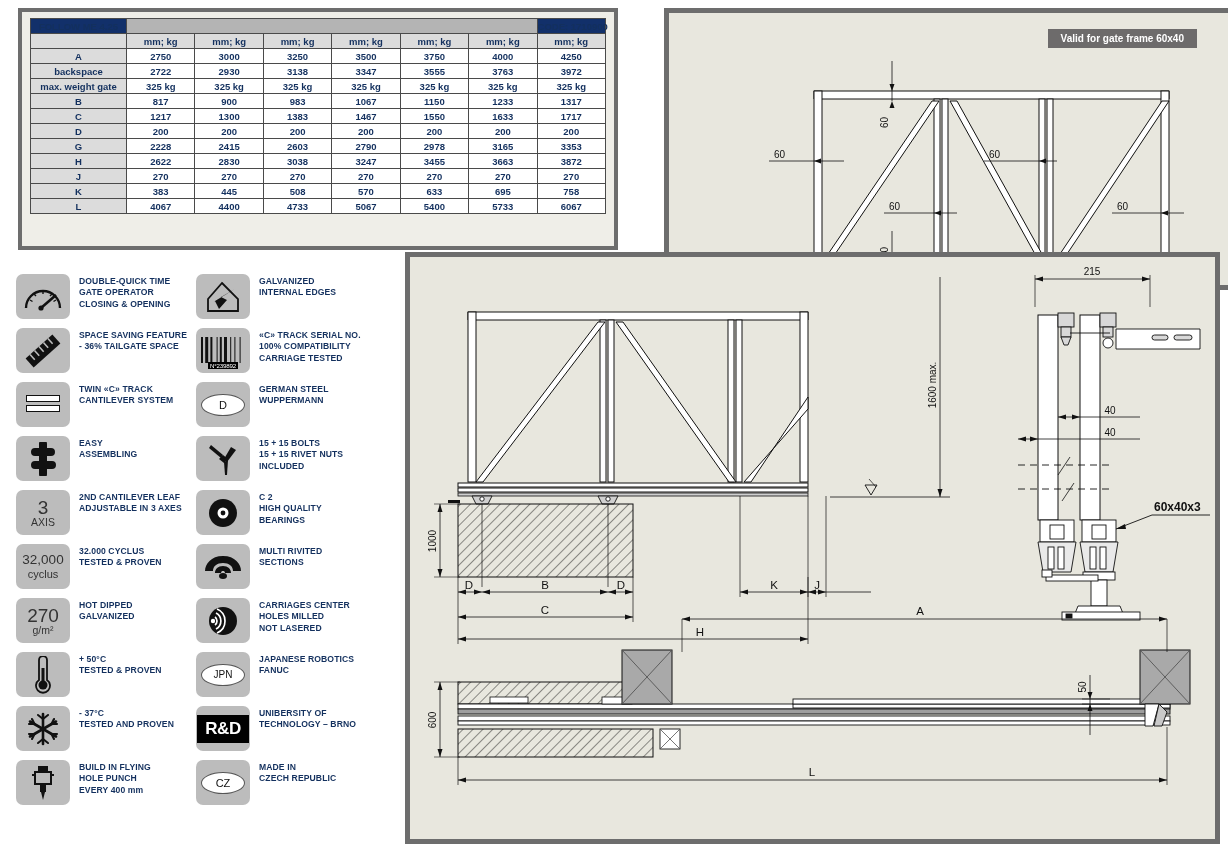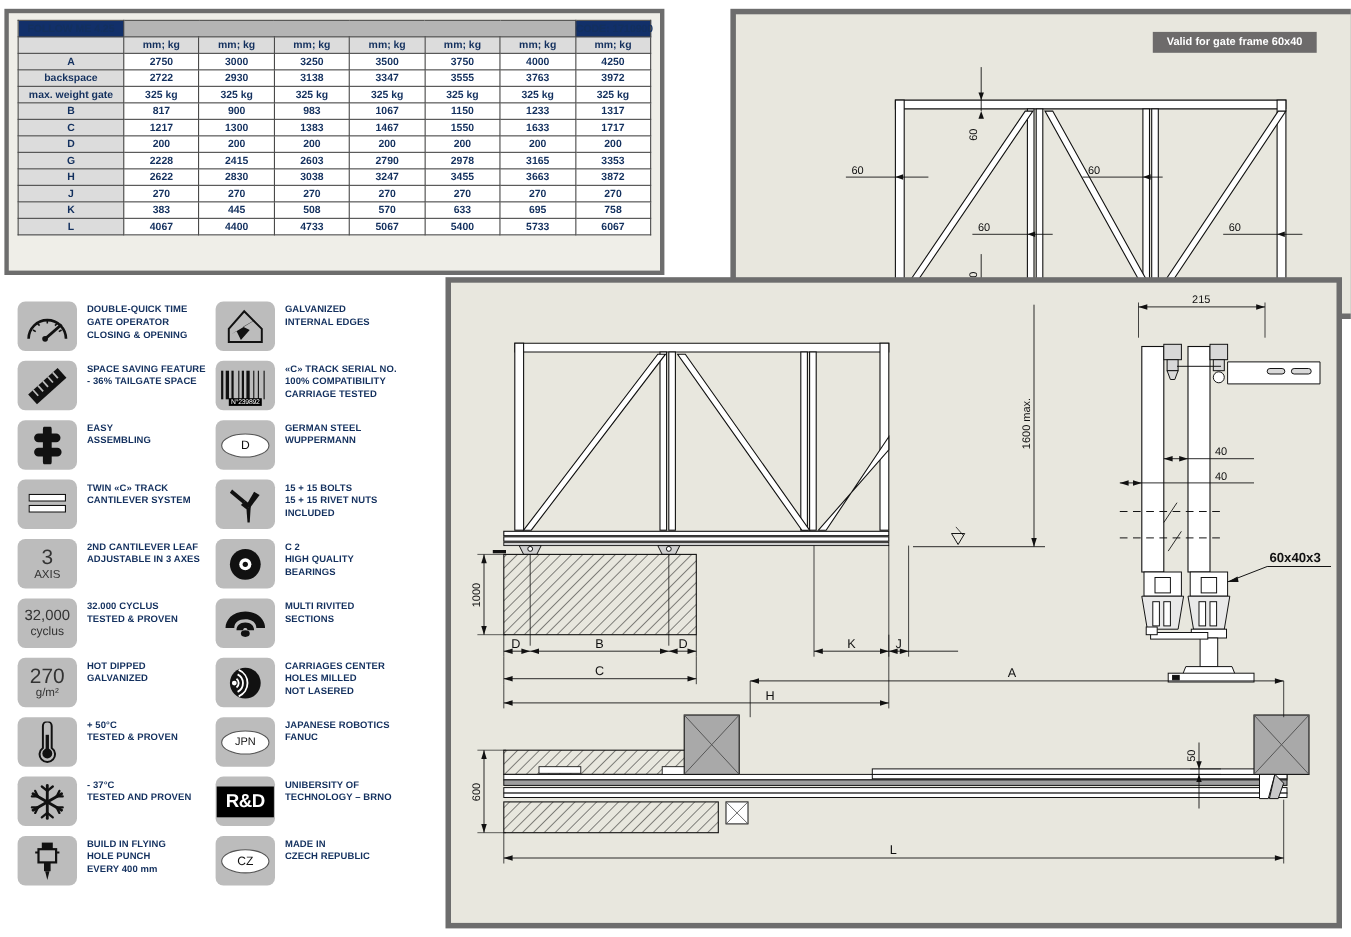--- a/index.html
+++ b/index.html
@@ -7,21 +7,21 @@
     margin: 0; padding: 0;
     width: 1228px; height: 852px;
     background: #ffffff;
     font-family: "Liberation Sans", sans-serif;
     overflow: hidden;
   }
   #page { position: relative; width: 1228px; height: 852px; background: #fff; }
 
   
   #table-panel {
-    position: absolute; left: 4px; top: 8px; width: 600px; height: 242px;
+    position: absolute; left: 18px; top: 8px; width: 600px; height: 242px;
     background: #6d6d6d; padding: 4px;
   }
   #table-inner {
     width: 100%; height: 100%; background: #efeee8;
     padding: 6px 8px 8px 8px;
   }
   table.spec { border-collapse: collapse; width: 100%; table-layout: fixed; }
   table.spec td, table.spec th {
     border: 1px solid #4a4a4a;
     font-size: 9.5px; text-align: center;
@@ -298,39 +298,39 @@
               </g>
             </svg>
           </div>
           <div class="feat-text">
             <div>SPACE SAVING FEATURE</div>
             <div>- 36% TAILGATE SPACE</div>
           </div>
         </div>
         <div class="feat">
           <div class="feat-icon">
-            <svg width="34" height="34" viewBox="0 0 34 34">
-              <path d="M13,2 a4,4 0 0 1 8,0 v4 h4 a4,4 0 0 1 0,8 h-4 v5 h5 a4,4 0 0 1 0,8 h-5 v5 a4,4 0 0 1 -8,0 v-5 h-4 a4,4 0 0 1 0,-8 h4 v-5 h-4 a4,4 0 0 1 0,-8 h4 z" fill="#111"></path>
-            </svg>
-          </div>
-          <div class="feat-text">
-            <div>EASY</div>
-            <div>ASSEMBLING</div>
-          </div>
-        </div>
-        <div class="feat">
-          <div class="feat-icon">
             <div class="track-ic">
               <div></div>
               <div></div>
             </div>
           </div>
           <div class="feat-text">
             <div>TWIN «C» TRACK</div>
             <div>CANTILEVER SYSTEM</div>
+          </div>
+        </div>
+        <div class="feat">
+          <div class="feat-icon">
+            <svg width="34" height="34" viewBox="0 0 34 34">
+              <path d="M13,2 a4,4 0 0 1 8,0 v4 h4 a4,4 0 0 1 0,8 h-4 v5 h5 a4,4 0 0 1 0,8 h-5 v5 a4,4 0 0 1 -8,0 v-5 h-4 a4,4 0 0 1 0,-8 h4 v-5 h-4 a4,4 0 0 1 0,-8 h4 z" fill="#111"></path>
+            </svg>
+          </div>
+          <div class="feat-text">
+            <div>EASY</div>
+            <div>ASSEMBLING</div>
           </div>
         </div>
         <div class="feat">
           <div class="feat-icon">
             <div class="icon-num">3<small>AXIS</small></div>
           </div>
           <div class="feat-text">
             <div>2ND CANTILEVER LEAF</div>
             <div>ADJUSTABLE IN 3 AXES</div>
           </div>

